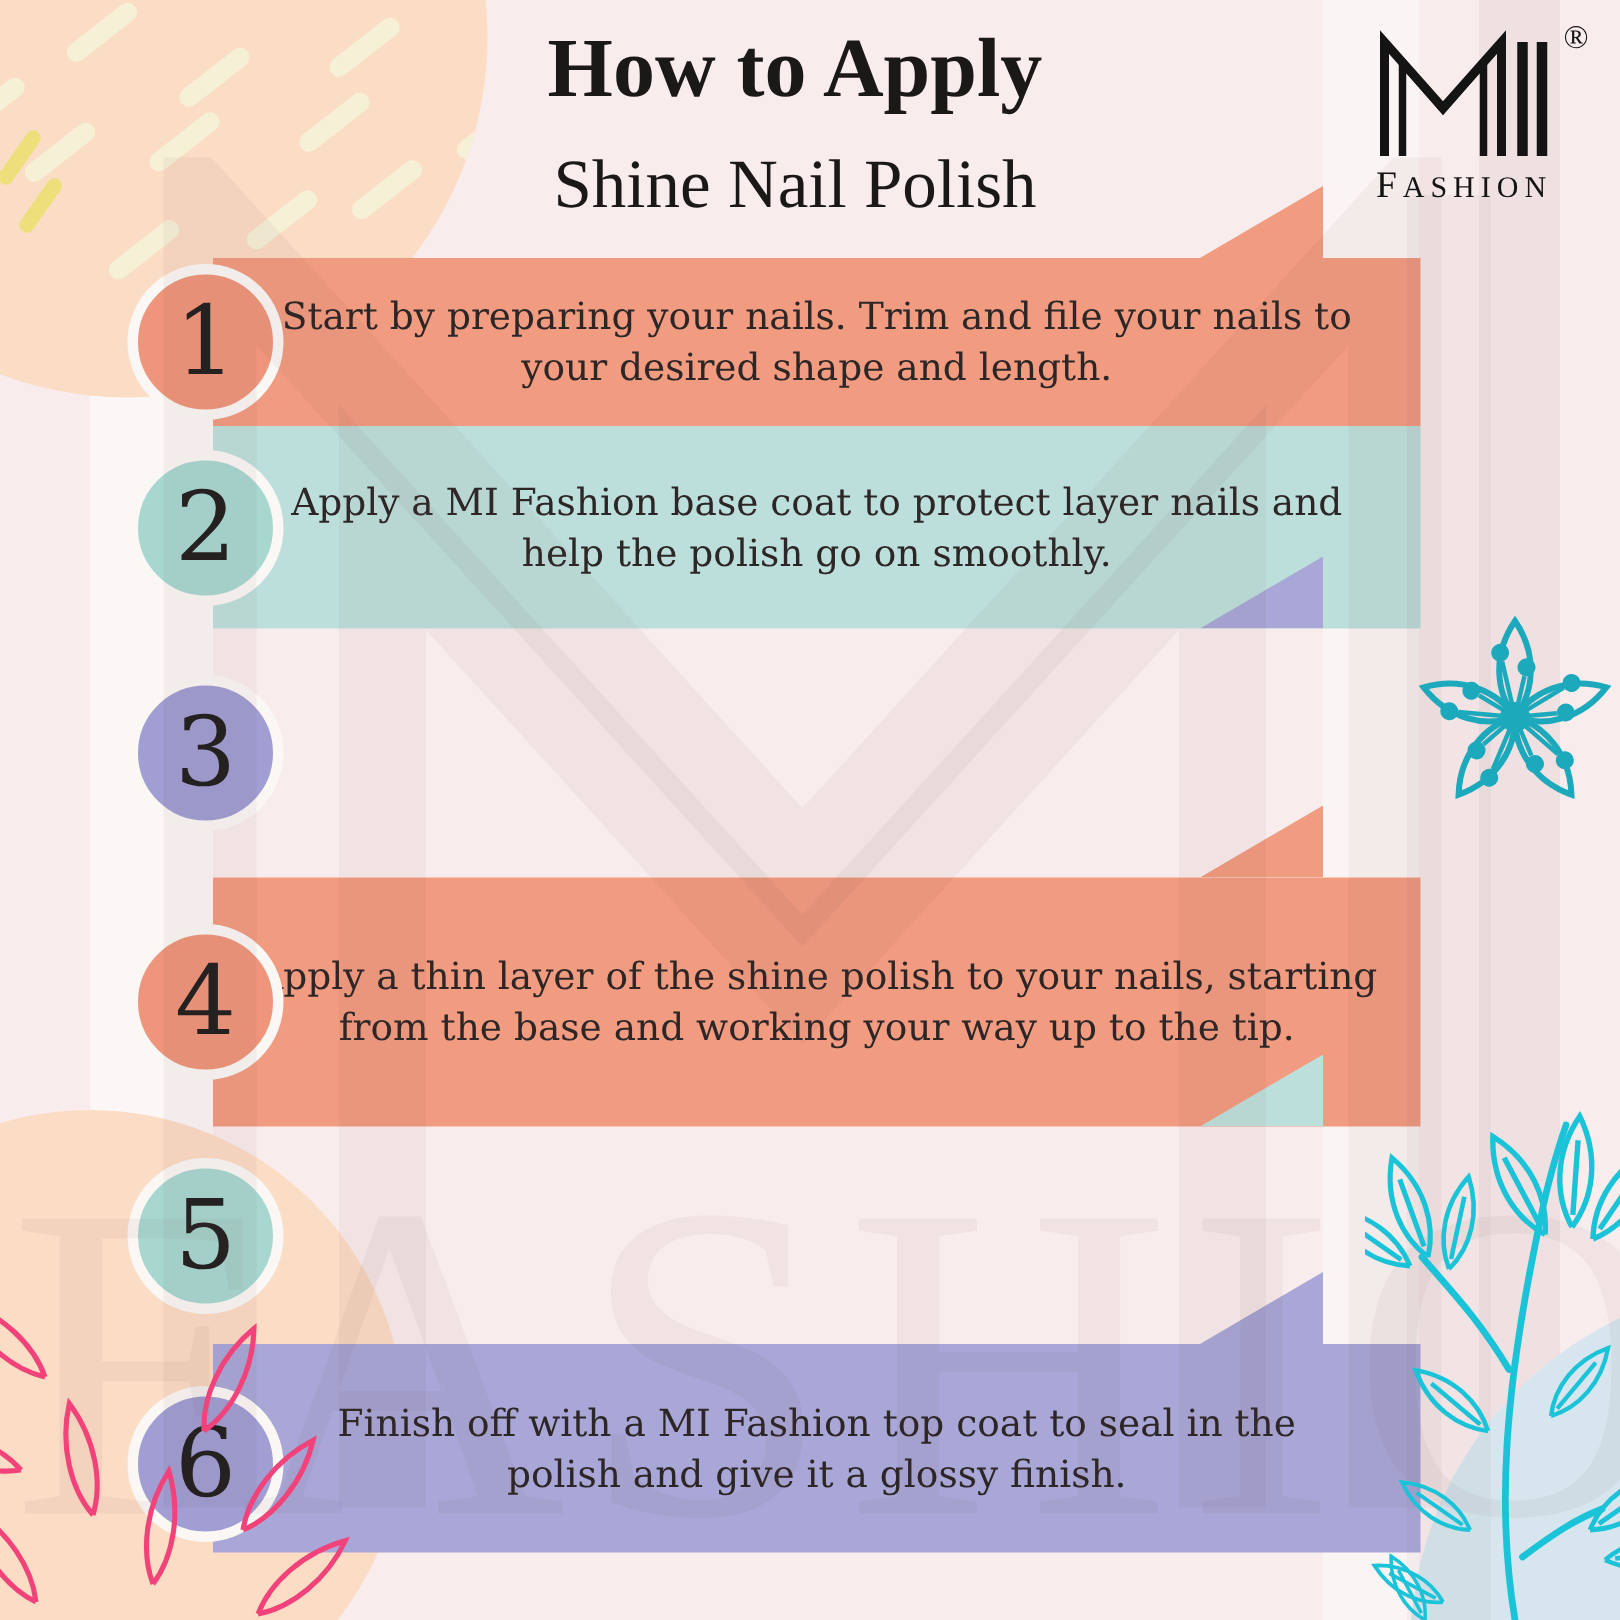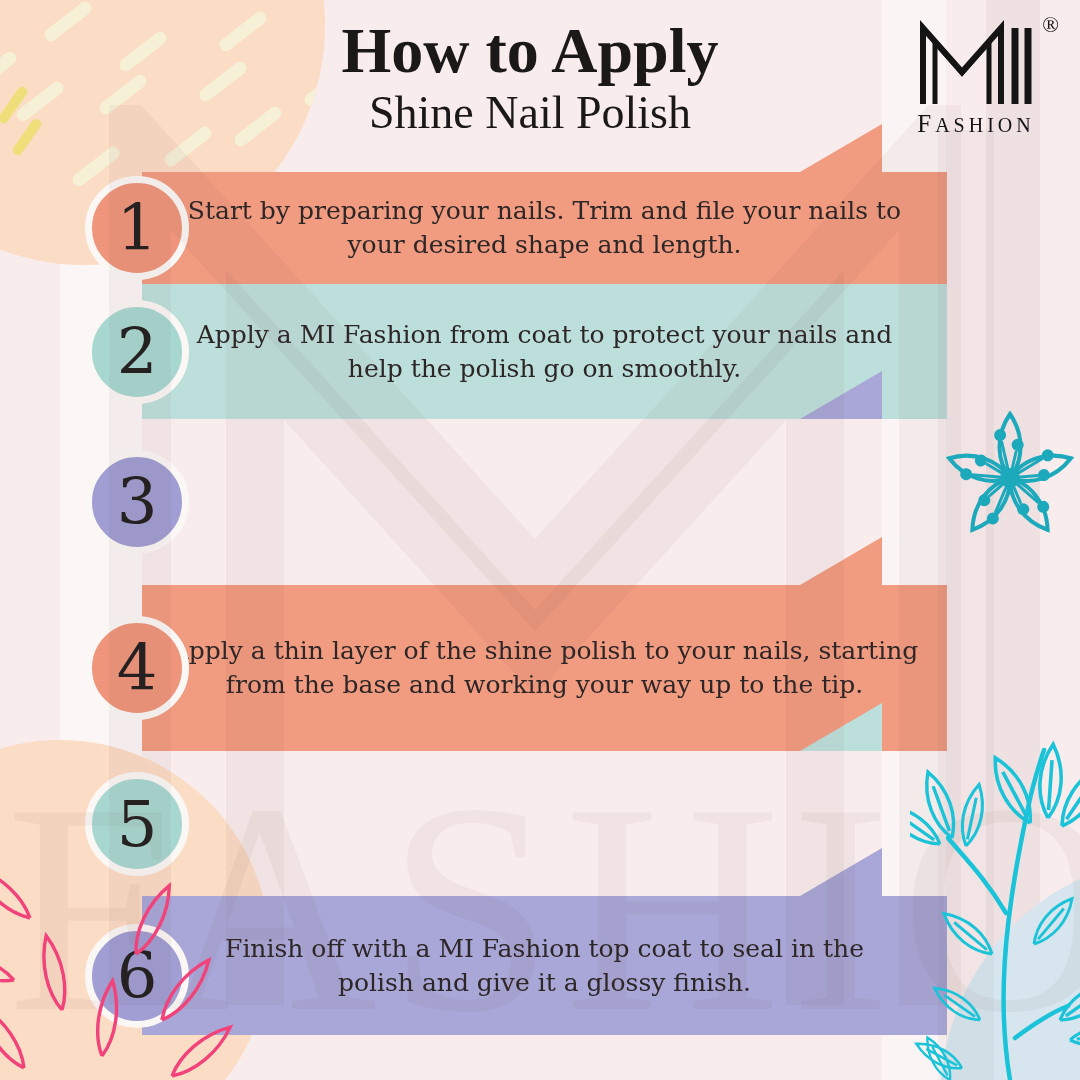--- a/index.html
+++ b/index.html
@@ -33,24 +33,24 @@
     border-radius:50%;background:var(--blob-blue);}
 
   
   .watermark{position:absolute;left:0;top:0;width:1080px;height:1080px;z-index:6;pointer-events:none;}
   .wm-bar{position:absolute;left:938px;top:130px;width:56px;height:950px;background:rgba(100,70,70,.045);}
   .wm-fashion{position:absolute;left:6px;top:758px;font-family:"Liberation Serif",serif;
     font-size:300px;letter-spacing:10px;color:rgba(95,68,68,.05);white-space:nowrap;line-height:1;}
 
   
   .header{position:absolute;left:40px;top:16px;width:980px;text-align:center;z-index:8;}
-  .title{font-family:"Liberation Serif",serif;font-weight:700;font-size:64px;
+  .title{font-family:"Liberation Serif",serif;font-weight:700;font-size:56px;
     line-height:1.1;color:var(--title);}
   .subtitle{font-family:"Liberation Serif",serif;font-weight:400;font-size:46px;
-    line-height:1.1;color:var(--title);margin-top:2px;}
+    line-height:1.1;color:var(--title);margin-top:20px;}
 
   
   .logo{position:absolute;right:24px;top:16px;width:160px;text-align:center;z-index:9;}
   .logo-top{position:relative;display:inline-block;}
   .logo-reg{position:absolute;right:-20px;top:-4px;font-family:"Liberation Serif",serif;
     font-size:22px;color:var(--logo);}
   .logo-word{font-family:"Liberation Serif",serif;font-size:20px;letter-spacing:4px;
     color:var(--logo);margin-top:2px;}
   .logo-word::first-letter{font-size:25px;}
 
@@ -115,21 +115,21 @@
       <div class="step-text">Start by preparing your nails. Trim and file your nails to
 your desired shape and length.</div>
     </div>
     <div class="circle">
       <span class="step-number">1</span>
     </div>
   </div>
       <div class="step-row step-2" style="--bar: #BDDFDB; --circle: #A8D7D0;">
 
     <div class="bar">
-      <div class="step-text">Apply a MI Fashion from coat to protect your nails and
+      <div class="step-text">Apply a MI Fashion base coat to protect layer nails and
 help the polish go on smoothly.</div>
     </div>
     <div class="circle">
       <span class="step-number">2</span>
     </div>
   </div>
       <div class="step-row step-3" style="--bar: #A9A7D7; --circle: #A09ED2;">
     <div class="tri"></div>
     <div class="circle">
       <span class="step-number">3</span>

